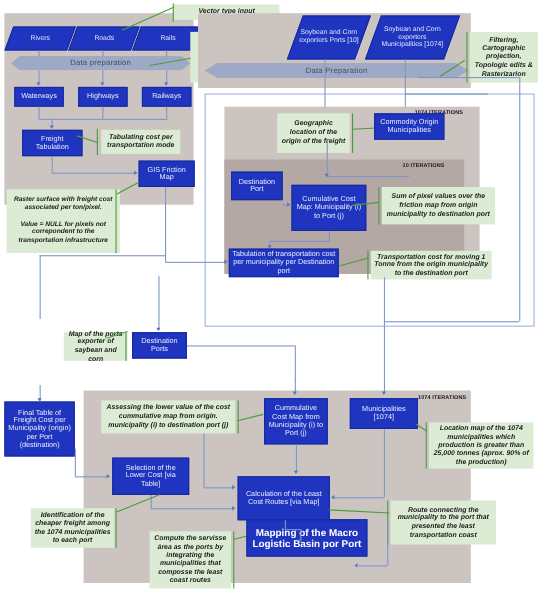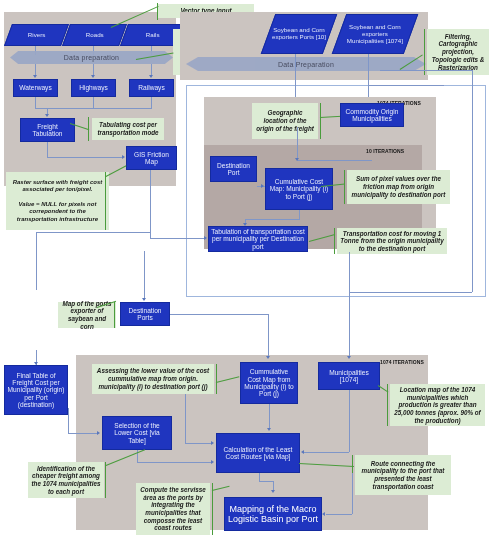--- a/index.html
+++ b/index.html
@@ -269,21 +269,21 @@
   <div class="gline" style="left:299px;top:463px;width:55px;transform:rotate(3deg);"></div>
 
   <div class="note" style="left:28px;top:462px;width:76px;height:36px;">Identification of the cheaper freight among the 1074 municipalities to each port</div>
   <div class="gbar" style="left:105px;top:462px;height:36px;"></div>
   <div class="gline" style="left:106px;top:465px;width:42px;transform:rotate(-22deg);"></div>
 
   <div class="note" style="left:136px;top:483px;width:74px;height:52px;">Compute the servisse área as the ports by integrating the municipalities that composse the least coast routes</div>
   <div class="gbar" style="left:212px;top:483px;height:52px;"></div>
   <div class="gline" style="left:212px;top:490px;width:18px;transform:rotate(-14deg);"></div>
 
-  <div class="node big" style="left:224px;top:497px;width:98px;height:34px;">Mapping of the Macro Logistic Basin por Port</div>
+  <div class="node big" style="left:224px;top:472px;width:110px;height:34px;font-weight:bold;">Mapping of the Macro Logistic Basin por Port</div>
   <div class="ln lnv" style="left:259px;top:473px;height:8px;"></div>
   <div class="ln lnh" style="left:259px;top:481px;width:14px;"></div>
   <div class="ln lnv" style="left:273px;top:481px;height:10px;"></div>
   <div class="arr down" style="left:271px;top:490px;"></div>
 
   <div class="ln lnv" style="left:352px;top:473px;height:41px;"></div>
   <div class="ln lnh" style="left:326px;top:514px;width:26px;"></div>
   <div class="arr left" style="left:322px;top:512px;"></div>
 
 </div>

